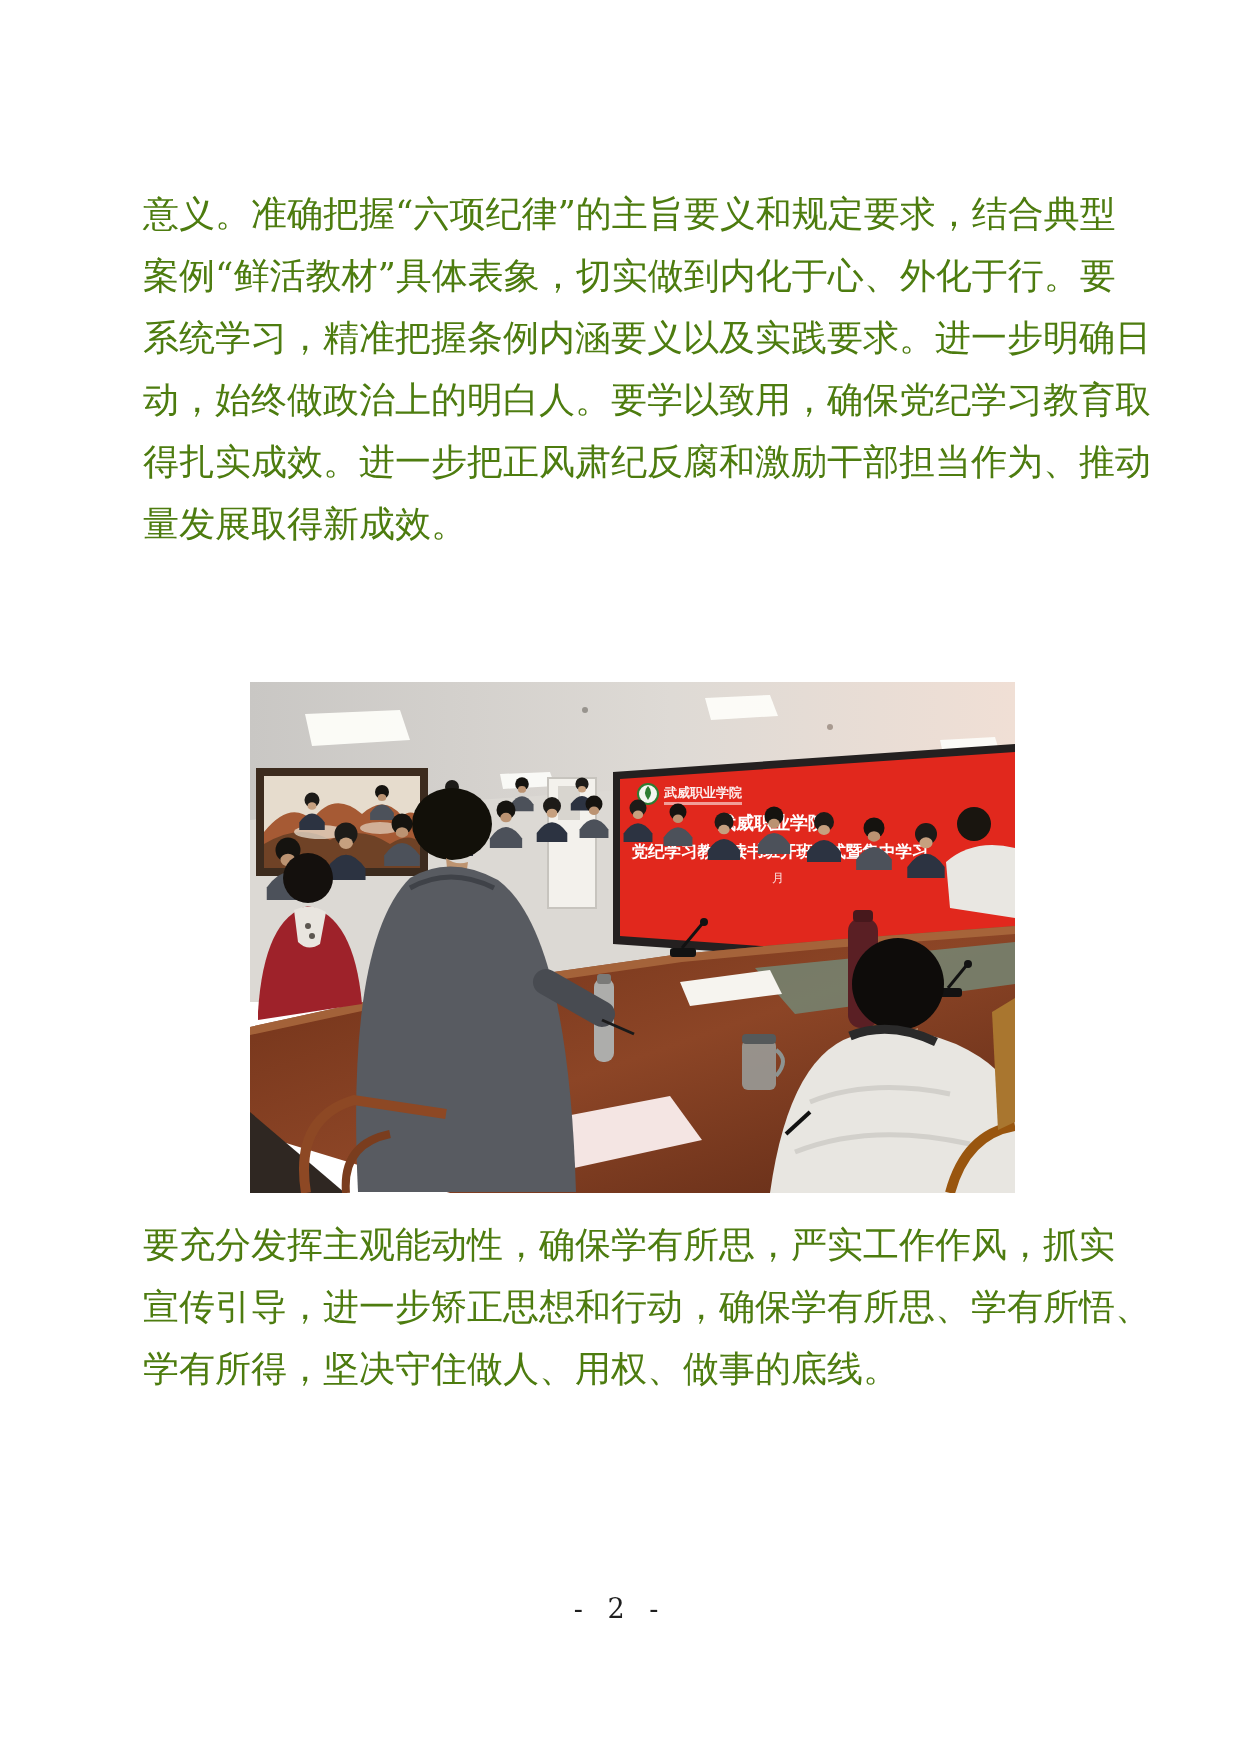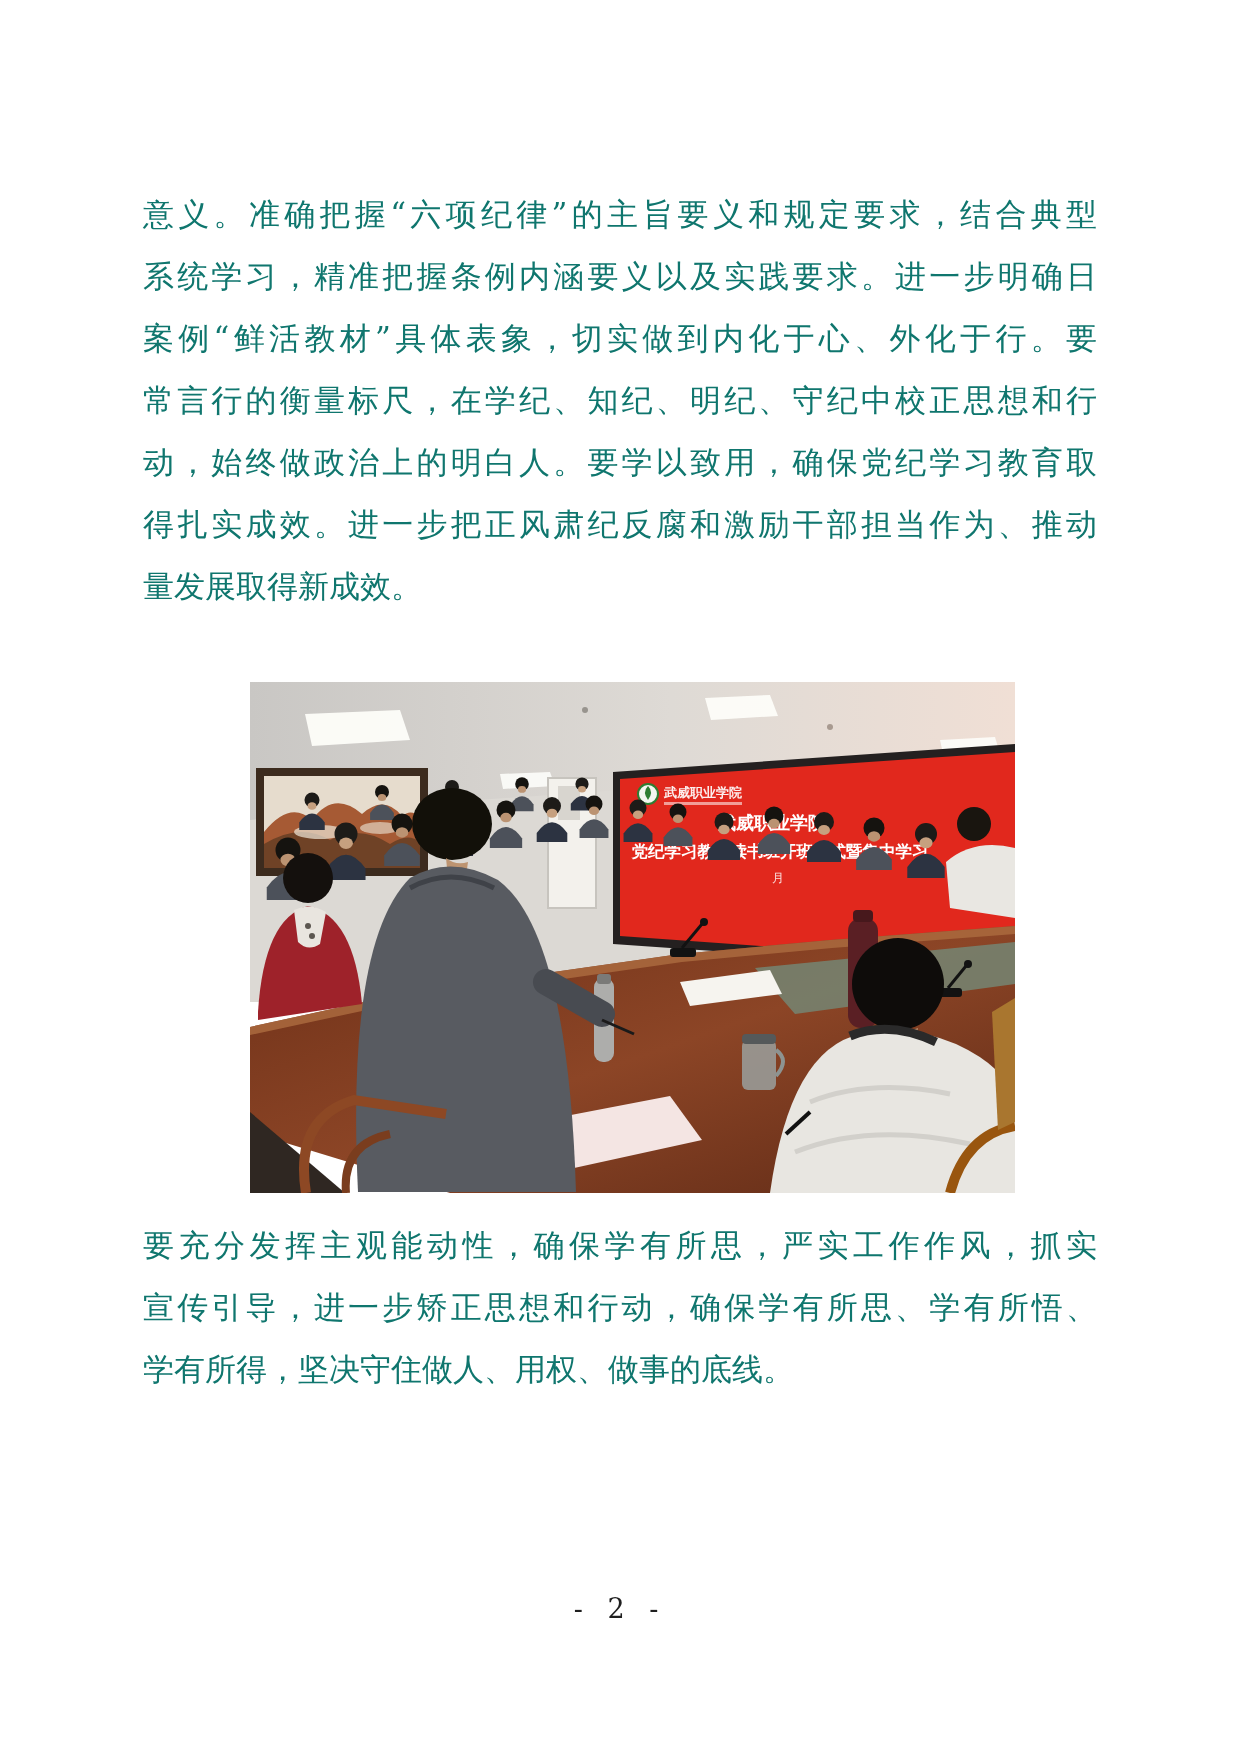--- a/index.html
+++ b/index.html
@@ -7,22 +7,22 @@
     position:relative;
     width:1240px;height:1754px;
     margin:0 auto;
     background:#ffffff;
     font-family:"DejaVu Serif","Liberation Serif",serif;
     overflow:hidden;
   }
   .bodytext{
     position:absolute;
     left:143px;width:954px;
-    color:#0f766e;
-    font-size:31px;
+    color:#4d7c0f;
+    font-size:36px;
     line-height:62px;
   }
   .tline{
     height:62px;
     text-align:justify;
     text-align-last:justify;
     white-space:nowrap;
   }
   .tline.last{
     text-align:center;
@@ -46,23 +46,22 @@
     letter-spacing:8px;
   }
 </style>
 </head>
 <body>
 
 <div class="page">
 
   <div class="bodytext" id="para1">
     <div class="tline">意义。准确把握“六项纪律”的主旨要义和规定要求，结合典型</div>
+    <div class="tline">案例“鲜活教材”具体表象，切实做到内化于心、外化于行。要</div>
     <div class="tline">系统学习，精准把握条例内涵要义以及实践要求。进一步明确日</div>
-    <div class="tline">案例“鲜活教材”具体表象，切实做到内化于心、外化于行。要</div>
-    <div class="tline">常言行的衡量标尺，在学纪、知纪、明纪、守纪中校正思想和行</div>
     <div class="tline">动，始终做政治上的明白人。要学以致用，确保党纪学习教育取</div>
     <div class="tline">得扎实成效。进一步把正风肃纪反腐和激励干部担当作为、推动</div>
     <div class="tline last">量发展取得新成效。</div>
   </div>
 
   <div class="photo-wrap">
     <svg viewBox="0 0 765 511" preserveAspectRatio="none">
       <defs>
         <linearGradient id="ceilG" x1="0" y1="0" x2="1" y2="0">
           <stop offset="0" stop-color="#c9c7c4"></stop>

